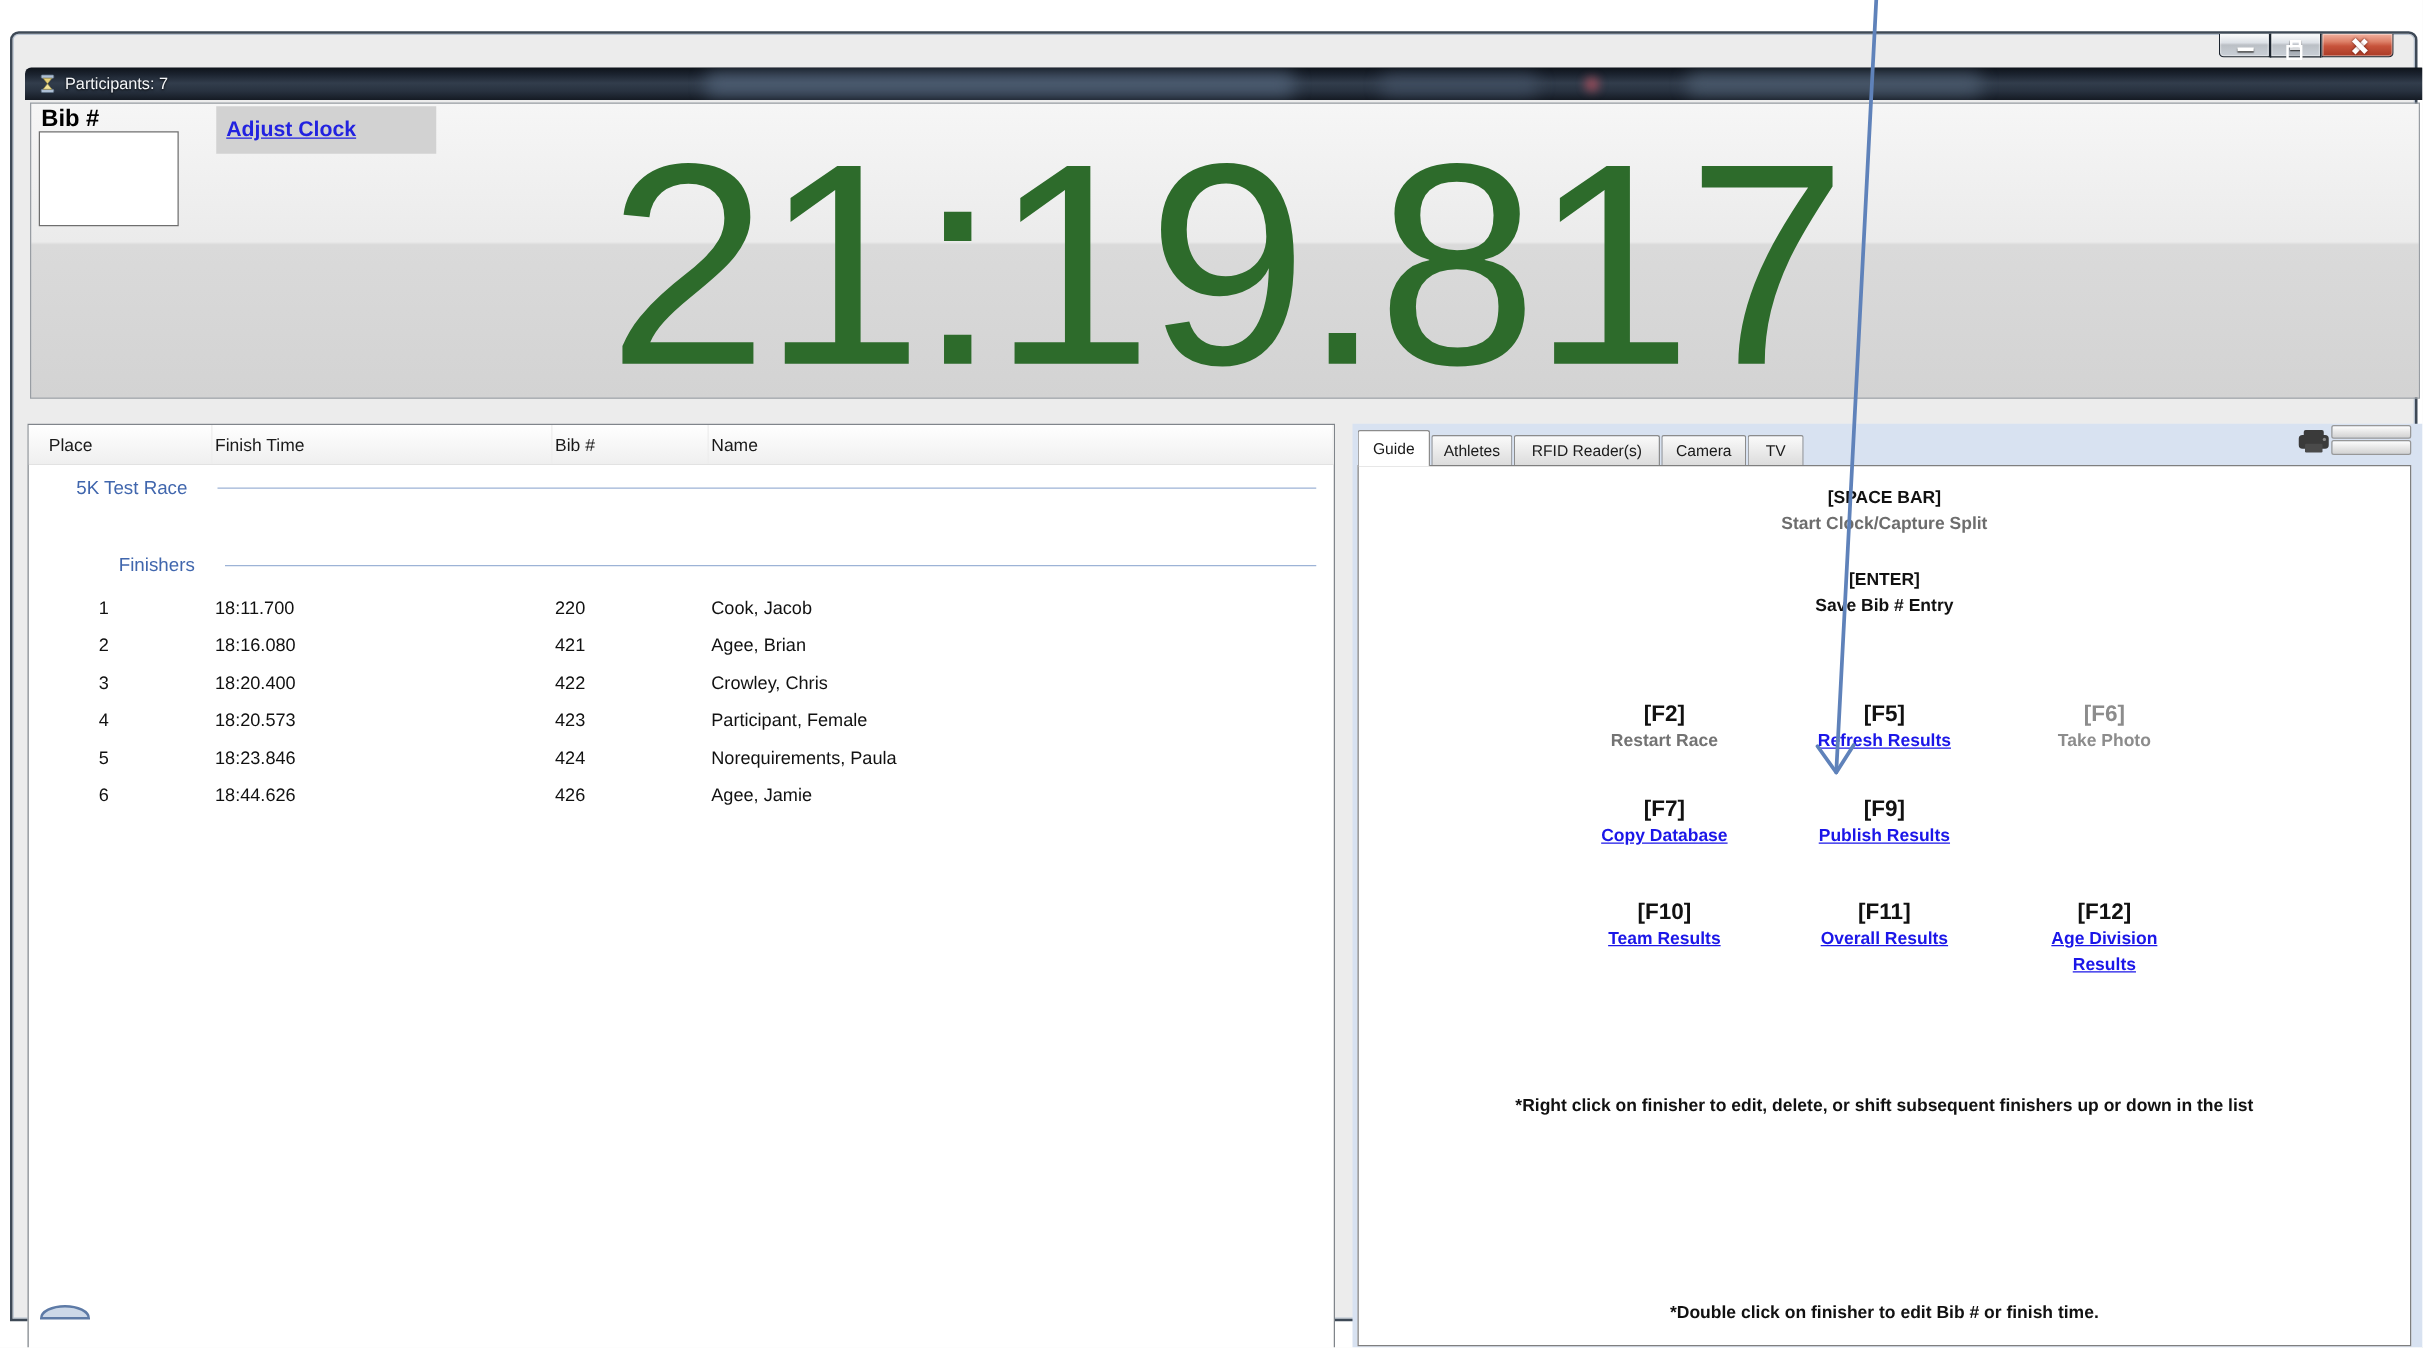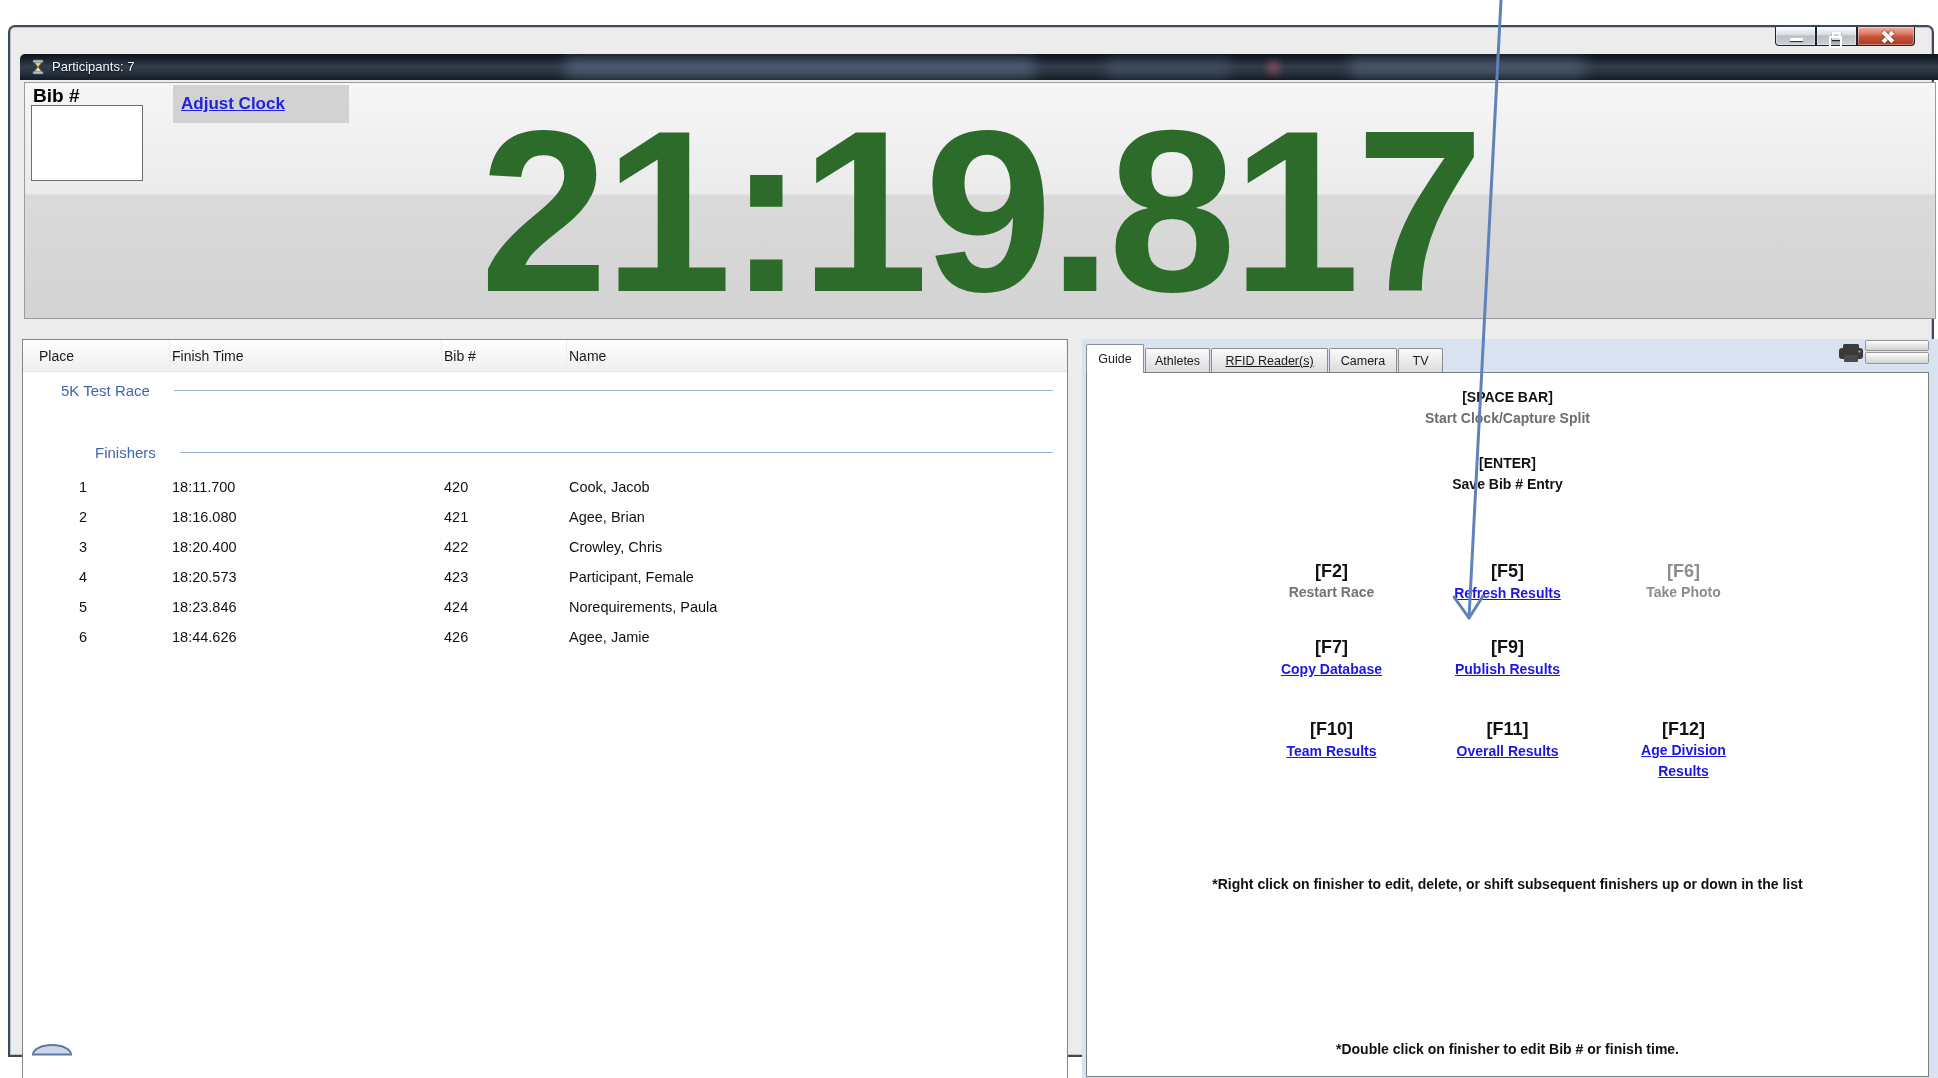--- a/index.html
+++ b/index.html
@@ -49,21 +49,21 @@
     border:1px solid #989da3;
     background:linear-gradient(180deg,#f6f6f6 0%,#ebebeb 47%,#dadada 48%,#d3d3d3 100%); }
   .bib-label { position:absolute; left:8px; top:2px; font-size:19px; font-weight:bold; color:#000; }
   .bib-input { position:absolute; left:6px; top:22px; width:112px; height:76px;
     border:1px solid #6e6e6e; background:#fff; font-size:40px; padding:2px 6px; }
   .adjust-box { position:absolute; left:148px; top:2px; width:176px; height:38px;
     background:#d2d2d2; display:flex; align-items:center; padding-left:8px; }
   .adjust-link { font-size:17px; font-weight:bold; color:#2222e0; text-decoration:underline; cursor:pointer; }
   .big-clock { position:absolute; left:0; top:0; width:100%; height:100%;
     display:flex; align-items:center; justify-content:center; padding-top:22px;
-    font-size:230px; font-weight:bold; letter-spacing:-4px; color:#2d6b2b; }
+    font-size:230px; font-weight:normal; letter-spacing:-4px; color:#2d6b2b; }
 
   
   .left-panel { position:absolute; left:12px; top:312px; width:1046px; height:743px;
     background:#fff; border:1px solid #80858b; }
   .lv-header { display:grid; grid-template-columns:147px 272px 125px 1fr; height:32px;
     background:linear-gradient(180deg,#ffffff,#f4f4f4 70%,#efefef);
     border-bottom:1px solid #e2e2e2; align-items:center; font-size:14px; color:#1a1a1a; }
   .lv-header > div { padding-left:2px; height:100%; display:flex; align-items:center;
     border-right:1px solid #ededed; }
   .lv-header > div:first-child { padding-left:16px; }
@@ -80,21 +80,21 @@
 
   
   .right-region { position:absolute; left:1072px; top:312px; width:858px; height:743px;
     background:#d8e2f1; }
   .tab { position:absolute; border:1px solid #8c8c8c; border-bottom:none; border-radius:2px 2px 0 0;
     font-size:12.5px; color:#1a1a1a; display:flex; align-items:center; justify-content:center;
     cursor:pointer; }
   .tab.active { left:4px; top:5px; width:58px; height:29px; background:#fff; z-index:3; }
   .tab.inactive { top:9px; height:24px; background:linear-gradient(180deg,#fafafa,#dcdcdc); z-index:1; }
   .t-athletes { left:63px;  width:65px; }
-  .t-rfid     { left:129px; width:117px;text-decoration:underline; }
+  .t-rfid     { left:129px; width:117px; }
   .t-camera   { left:247px; width:68px; }
   .t-tv       { left:316px; width:45px; }
   .printer-icon { position:absolute; left:756px; top:5px; width:26px; height:19px; cursor:pointer; }
   .side-btn { position:absolute; left:783px; width:64px; border:1px solid #979797; border-radius:2px;
     background:linear-gradient(180deg,#fdfdfd,#e9e9e9 45%,#d2d2d2); cursor:pointer; }
   .side-btn.b1 { top:1px;  height:11px; }
   .side-btn.b2 { top:13px; height:12px; }
 
   .guide-content { position:absolute; left:4px; top:33px; width:843px; height:705px;
     background:#fff; border:1px solid #7f7f7f; z-index:2; }
@@ -175,21 +175,21 @@
         <span class="g-line"></span>
       </div>
       <div class="group-row g-fin">
         <span class="g-label">Finishers</span>
         <span class="g-line"></span>
       </div>
       <div class="rows">
         <div class="f-row">
           <div class="c-place">1</div>
           <div>18:11.700</div>
-          <div>420</div>
+          <div>220</div>
           <div>Cook, Jacob</div>
         </div>
         <div class="f-row">
           <div class="c-place">2</div>
           <div>18:16.080</div>
           <div>421</div>
           <div>Agee, Brian</div>
         </div>
         <div class="f-row">
           <div class="c-place">3</div>

